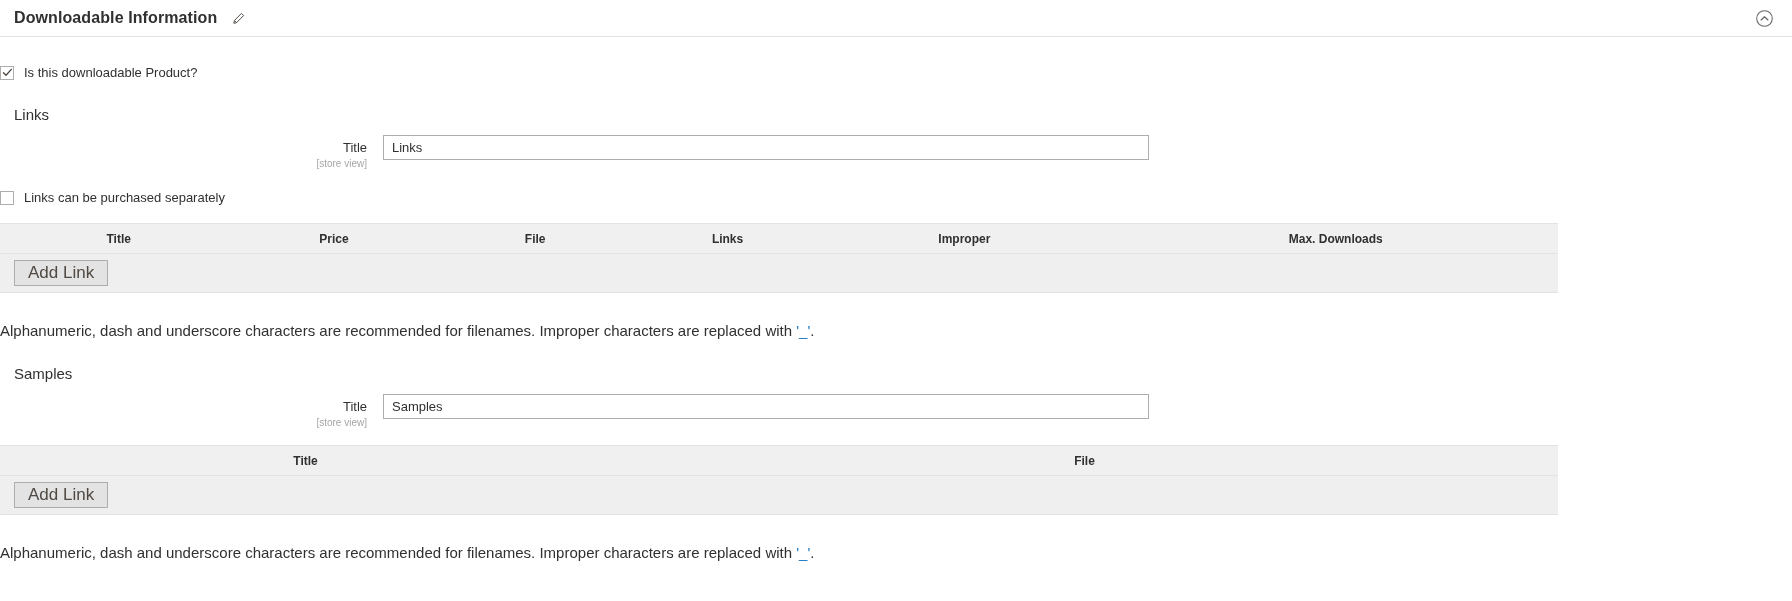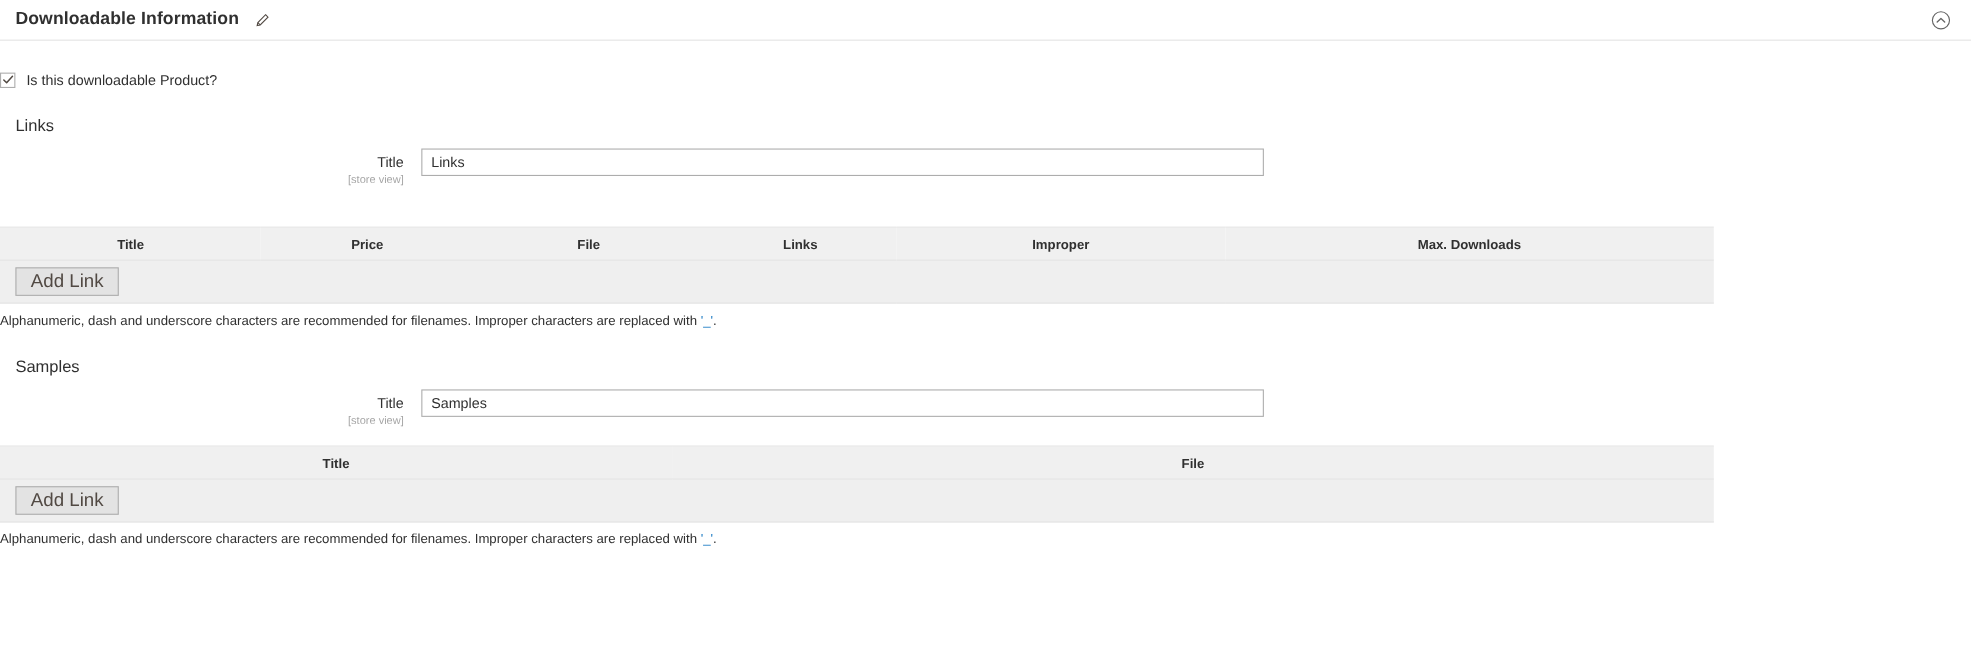--- a/index.html
+++ b/index.html
@@ -172,24 +172,24 @@
     color: #514943;
     font-family: "Liberation Sans", sans-serif;
     font-size: 17px;
     padding: 4px 13px 5px;
     line-height: 15px;
     cursor: pointer;
     border-radius: 0;
   }
 
   .note-text {
-    font-size: 12px;
+    font-size: 15px;
     color: #303030;
     padding-left: 0;
-    margin-top: 7px;
+    margin-top: 30px;
     line-height: 16px;
   }
   .note-text .q {
     color: #1979c3;
   }
 
   .samples-block { margin-top: 0; }
 </style>
 </head>
 <body>
@@ -232,20 +232,26 @@
     <div class="field-label">
       <span>Title</span>
       <span class="scope">[store view]</span>
     </div>
     <div class="field-control">
       <input class="text-input" type="text" value="Links" style="">
     </div>
   </div>
 
   <div class="field-row" style="margin-top:18px;">
+    <div class="field-control">
+      <div class="cb-wrap">
+        <span class="checkbox"></span>
+        <span class="cb-label">Links can be purchased separately</span>
+      </div>
+    </div>
   </div>
 
   <table class="grid">
     <colgroup>
       <col style="width:187px">
         <col style="width:152px">
         <col style="width:165px">
       <col style="width:138px">
         <col style="width:235px">
         <col style="width:350px">

